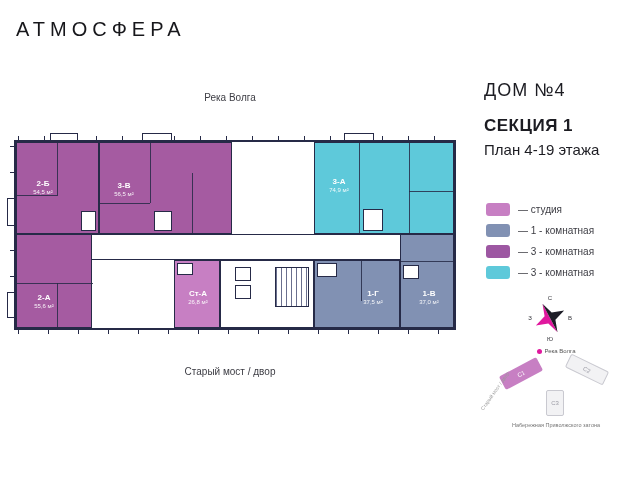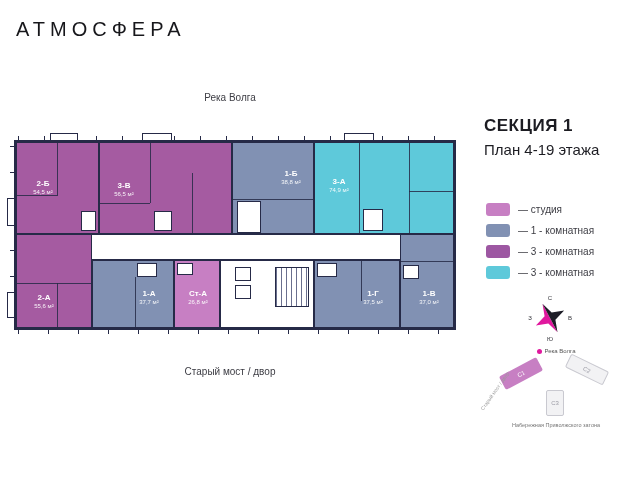--- a/index.html
+++ b/index.html
@@ -54,20 +54,21 @@
   .mini-street { position:absolute; left:-16px; top:40px; font-size:5px; color:#999; transform:rotate(-55deg); }
   .mini-emb { position:absolute; bottom:0; left:-10px; right:-10px; text-align:center; font-size:5.5px; color:#777; }
 </style>
 </head>
 <body>
 
 <div class="page">
 
   <div class="abs logo">АТМОСФЕРА</div>
   <div class="abs river-label">Река Волга</div>
+  <div class="abs house">ДОМ №4</div>
   <div class="abs section">СЕКЦИЯ 1</div>
   <div class="abs range">План 4-19 этажа</div>
 
   <div class="abs plan">
     <div class="ticks-top"></div>
     <div class="ticks-bottom"></div>
     <div class="ticks-left"></div>
 
     <div class="balcony" style="left:34px;top:-9px;width:28px;height:8px"></div>
     <div class="balcony" style="left:126px;top:-9px;width:30px;height:8px"></div>
@@ -91,28 +92,20 @@
       <div class="wall" style="left:50px;top:0;width:1px;height:60px"></div>
       <div class="wall" style="left:92px;top:30px;width:1px;height:62px"></div>
       <div class="wall" style="left:0;top:60px;width:50px;height:1px"></div>
       <div class="wc" style="left:54px;top:68px;width:18px;height:20px"></div>
       <div class="u-label" style="left:24px;top:38px">
         <div class="u-id">3-В</div>
         <div class="u-area">56,5 м²</div>
       </div>
     </div>
 
-    <div class="unit" style="left: 216px; top: 0px; width: 82px; height: 92px; background-color: rgb(129, 145, 179);">
-      <div class="wall" style="left:0;top:56px;width:82px;height:1px"></div>
-      <div class="wc" style="left:4px;top:58px;width:24px;height:32px"></div>
-      <div class="u-label" style="left:58px;top:26px">
-        <div class="u-id">1-Б</div>
-        <div class="u-area">38,8 м²</div>
-      </div>
-    </div>
 
     <div class="unit" style="left: 298px; top: 0px; width: 140px; height: 92px; background-color: rgb(94, 201, 218);">
       <div class="wall" style="left:44px;top:0;width:1px;height:92px"></div>
       <div class="wall" style="left:94px;top:0;width:1px;height:92px"></div>
       <div class="wall" style="left:94px;top:48px;width:46px;height:1px"></div>
       <div class="wc" style="left:48px;top:66px;width:20px;height:22px"></div>
       <div class="u-label" style="left:24px;top:34px">
         <div class="u-id">3-А</div>
         <div class="u-area">74,9 м²</div>
       </div>
@@ -120,28 +113,20 @@
 
     <div class="unit" style="left: 0px; top: 92px; width: 76px; height: 94px; background-color: rgb(165, 91, 161);">
       <div class="wall" style="left:0;top:48px;width:76px;height:1px"></div>
       <div class="wall" style="left:40px;top:48px;width:1px;height:46px"></div>
       <div class="u-label" style="left:27px;top:58px">
         <div class="u-id">2-А</div>
         <div class="u-area">55,6 м²</div>
       </div>
     </div>
 
-    <div class="unit" style="left: 76px; top: 118px; width: 82px; height: 68px; background-color: rgb(129, 145, 179);">
-      <div class="wall" style="left:42px;top:16px;width:1px;height:52px"></div>
-      <div class="wc" style="left:44px;top:2px;width:20px;height:14px"></div>
-      <div class="u-label" style="left:56px;top:28px">
-        <div class="u-id">1-А</div>
-        <div class="u-area">37,7 м²</div>
-      </div>
-    </div>
 
     <div class="unit" style="left: 158px; top: 118px; width: 46px; height: 68px; background-color: rgb(199, 127, 195);">
       <div class="wc" style="left:2px;top:2px;width:16px;height:12px"></div>
       <div class="u-label" style="left:23px;top:28px">
         <div class="u-id">Ст-А</div>
         <div class="u-area">26,8 м²</div>
       </div>
     </div>
 
     <div class="core" style="left:204px;top:118px;width:94px;height:68px">

